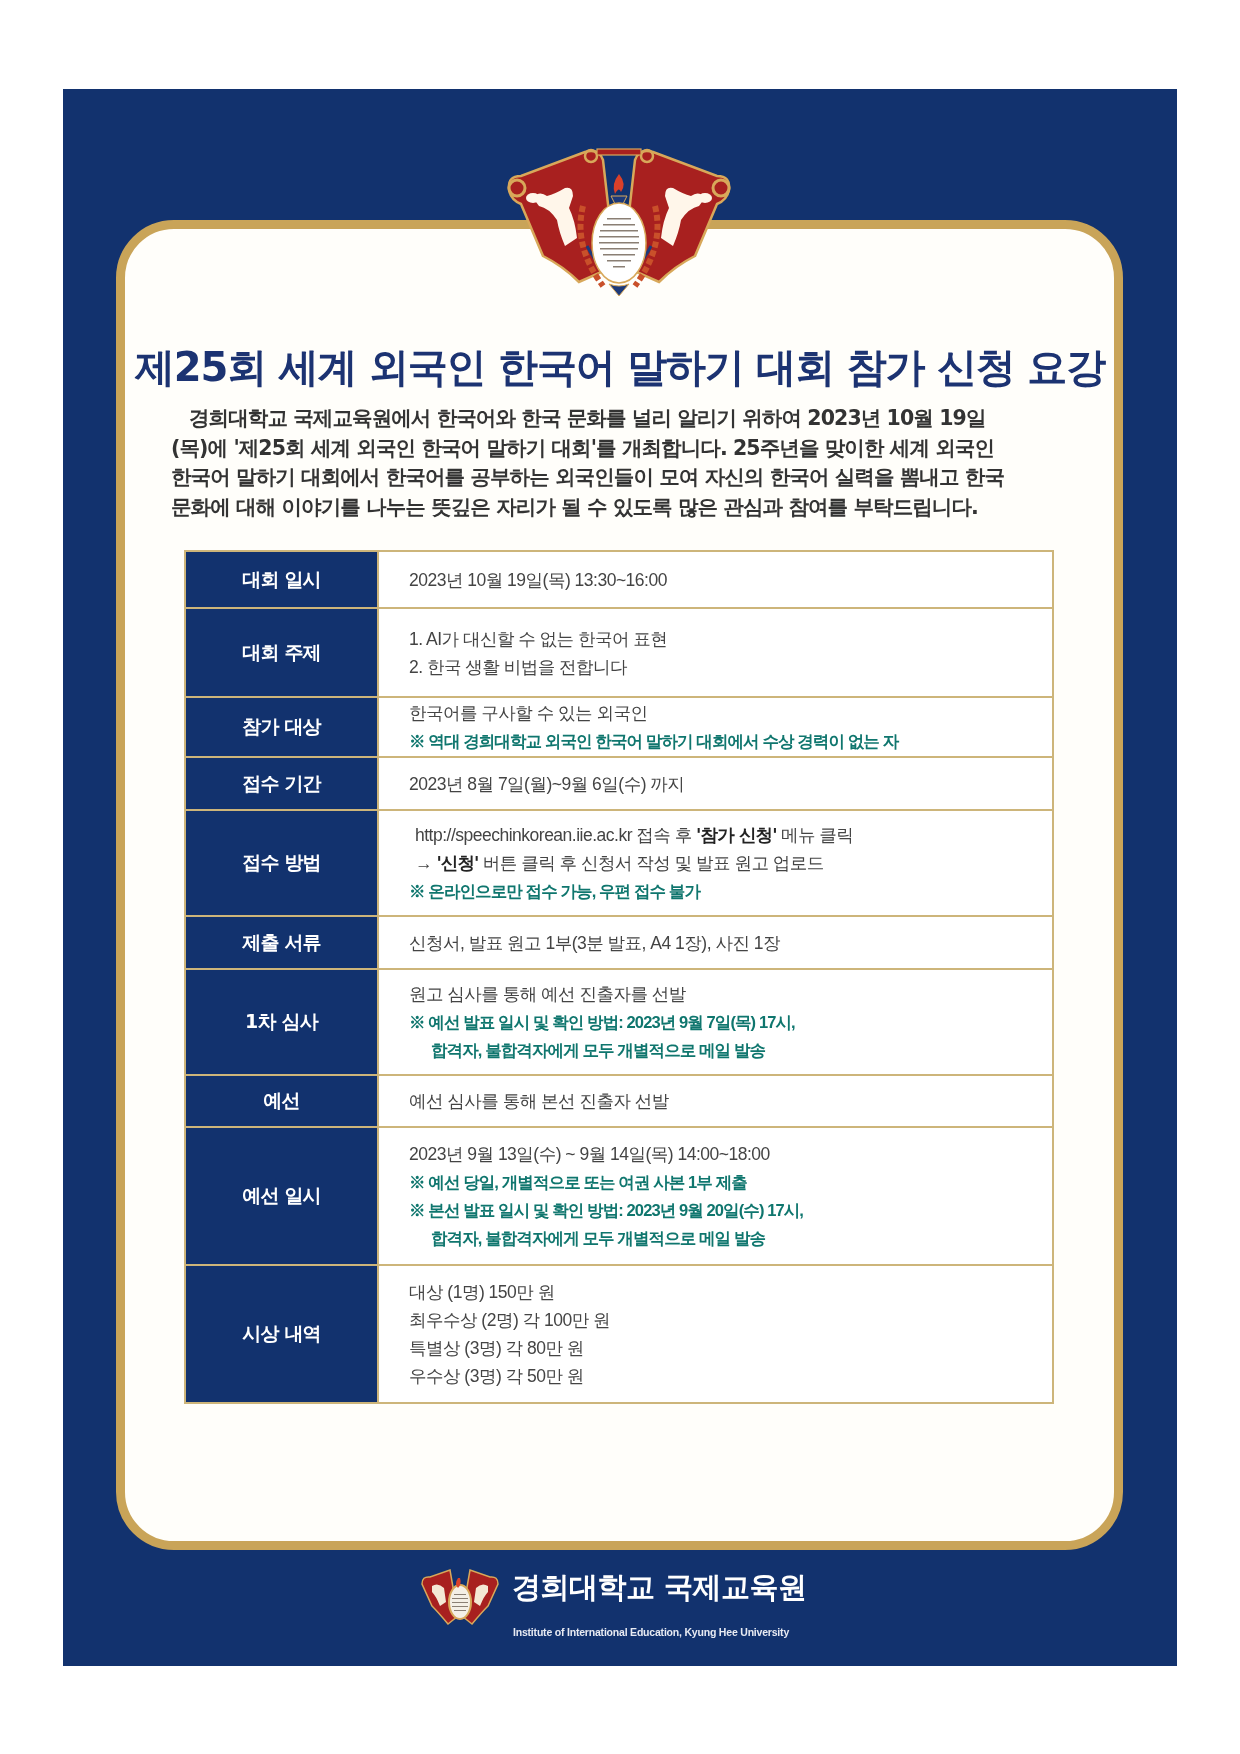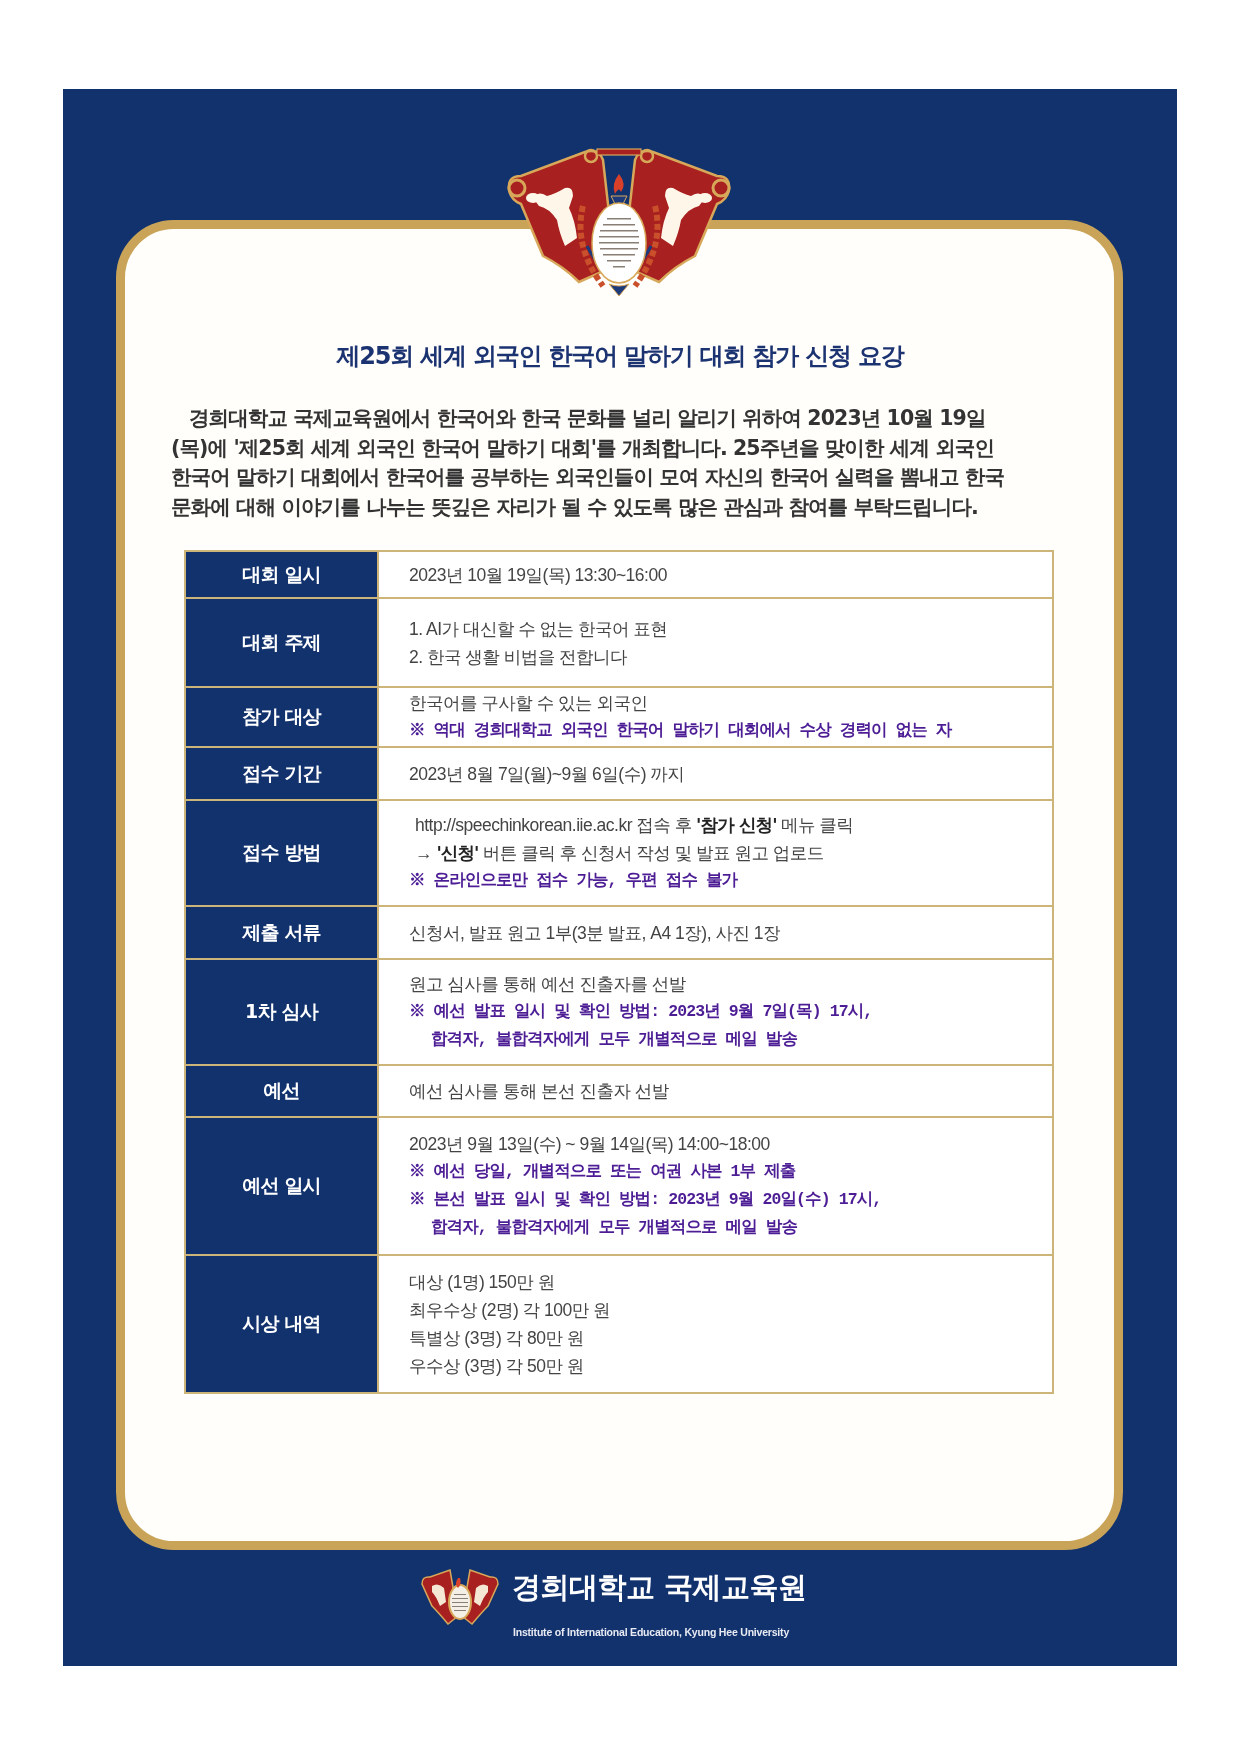--- a/index.html
+++ b/index.html
@@ -14,21 +14,21 @@
   .card {
     position: absolute; left: 116px; top: 220px; width: 1007px; height: 1330px;
     box-sizing: border-box; border: 9px solid #c9a458; border-radius: 58px;
     background: #fffefa;
   }
   .emblem {
     position: absolute; left: 503px; top: 146px; width: 232px; height: 154px;
   }
   .title {
     position: absolute; left: 120px; width: 1000px; top: 340px; text-align: center;
-    font-family: "DejaVu Sans", sans-serif; font-weight: bold; font-size: 24px;
+    font-family: "DejaVu Sans", sans-serif; font-weight: bold; font-size: 40px;
     color: #1c3372; letter-spacing: -1.2px; white-space: nowrap;
   }
   .intro {
     position: absolute; left: 171px; top: 404px; width: 900px;
     font-size: 20.5px; line-height: 29.7px; color: #333;
     font-family: "DejaVu Sans", sans-serif; font-weight: bold;
     letter-spacing: -0.9px; word-spacing: 0px;
   }
   .intro .line { display: block; white-space: nowrap; }
   .intro .line.first { padding-left: 18px; }
@@ -42,21 +42,21 @@
   td.label {
     width: 191px; background: #12326e; color: #fff; text-align: center;
     font-size: 19px; font-weight: bold; letter-spacing: -0.8px;
     font-family: "DejaVu Sans", sans-serif;
   }
   td.value {
     background: #fff; color: #444; font-size: 17.5px; padding-left: 30px !important;
     font-family: "Liberation Sans", "DejaVu Sans", sans-serif; letter-spacing: -0.5px;
   }
   td.value .ln { display: block; line-height: 28px; white-space: nowrap; }
-  td.value .ln.b { font-weight: bold; color: #4c1d95; font-family: Liberation Mono, monospace; font-size: 16.5px; letter-spacing: -0.9px; }
+  td.value .ln.b { font-weight: bold; color: #0f766e; font-family: Liberation Sans, sans-serif; font-size: 16.5px; letter-spacing: -0.9px; }
   td.value .ln.indent { padding-left: 22px; }
   td.value .ln.url { padding-left: 6px; }
   td.value b { color: #222; font-family: "DejaVu Sans", sans-serif; letter-spacing: -0.9px; }
   .footer {
     position: absolute; left: 420px; top: 1566px; height: 64px; width: 420px;
   }
   .footer-emblem { position: absolute; left: 0; top: 2px; width: 80px; height: 60px; }
   .footer-ko {
     position: absolute; left: 92px; top: 2px; color: #fff; font-weight: bold;
     font-size: 29px; letter-spacing: -0.5px; white-space: nowrap;
@@ -120,21 +120,21 @@
 
 <div class="intro">
   <span class="line first">경희대학교 국제교육원에서 한국어와 한국 문화를 널리 알리기 위하여 2023년 10월 19일</span>
   <span class="line">(목)에 '제25회 세계 외국인 한국어 말하기 대회'를 개최합니다. 25주년을 맞이한 세계 외국인</span>
   <span class="line">한국어 말하기 대회에서 한국어를 공부하는 외국인들이 모여 자신의 한국어 실력을 뽐내고 한국</span>
   <span class="line">문화에 대해 이야기를 나누는 뜻깊은 자리가 될 수 있도록 많은 관심과 참여를 부탁드립니다.</span>
 </div>
 
 <table class="info">
   <tbody>
-      <tr style="height:47px">
+      <tr style="height:57px">
     <td class="label">대회 일시</td>
     <td class="value">
       <span class="ln">2023년 10월  19일(목) 13:30~16:00</span>
     </td>
   </tr>
   <tr style="height:89px">
     <td class="label">대회 주제</td>
     <td class="value">
       <span class="ln">1. AI가 대신할 수 없는 한국어 표현</span>
       <span class="ln">2. 한국 생활 비법을 전합니다</span>

